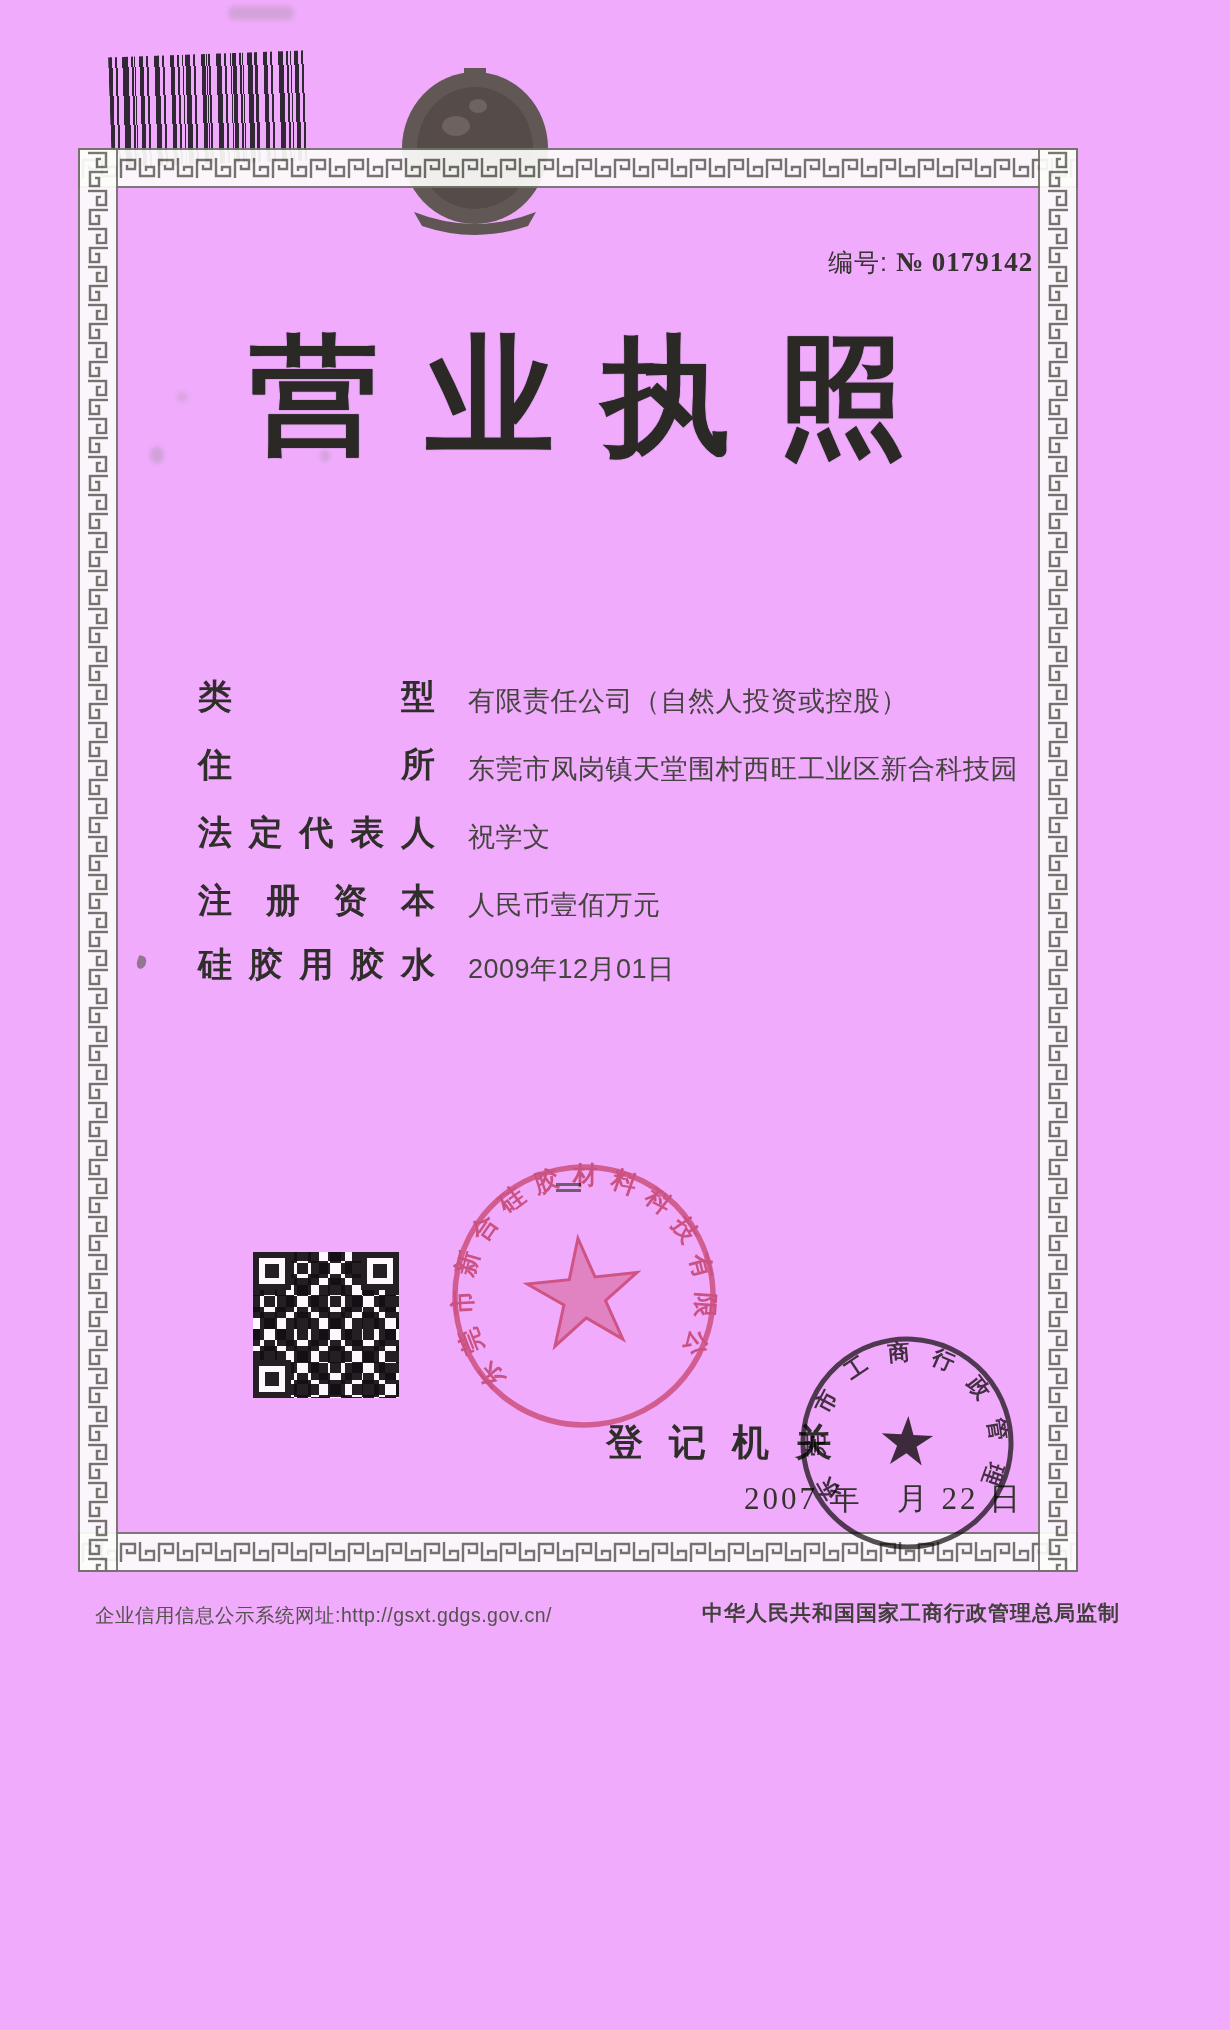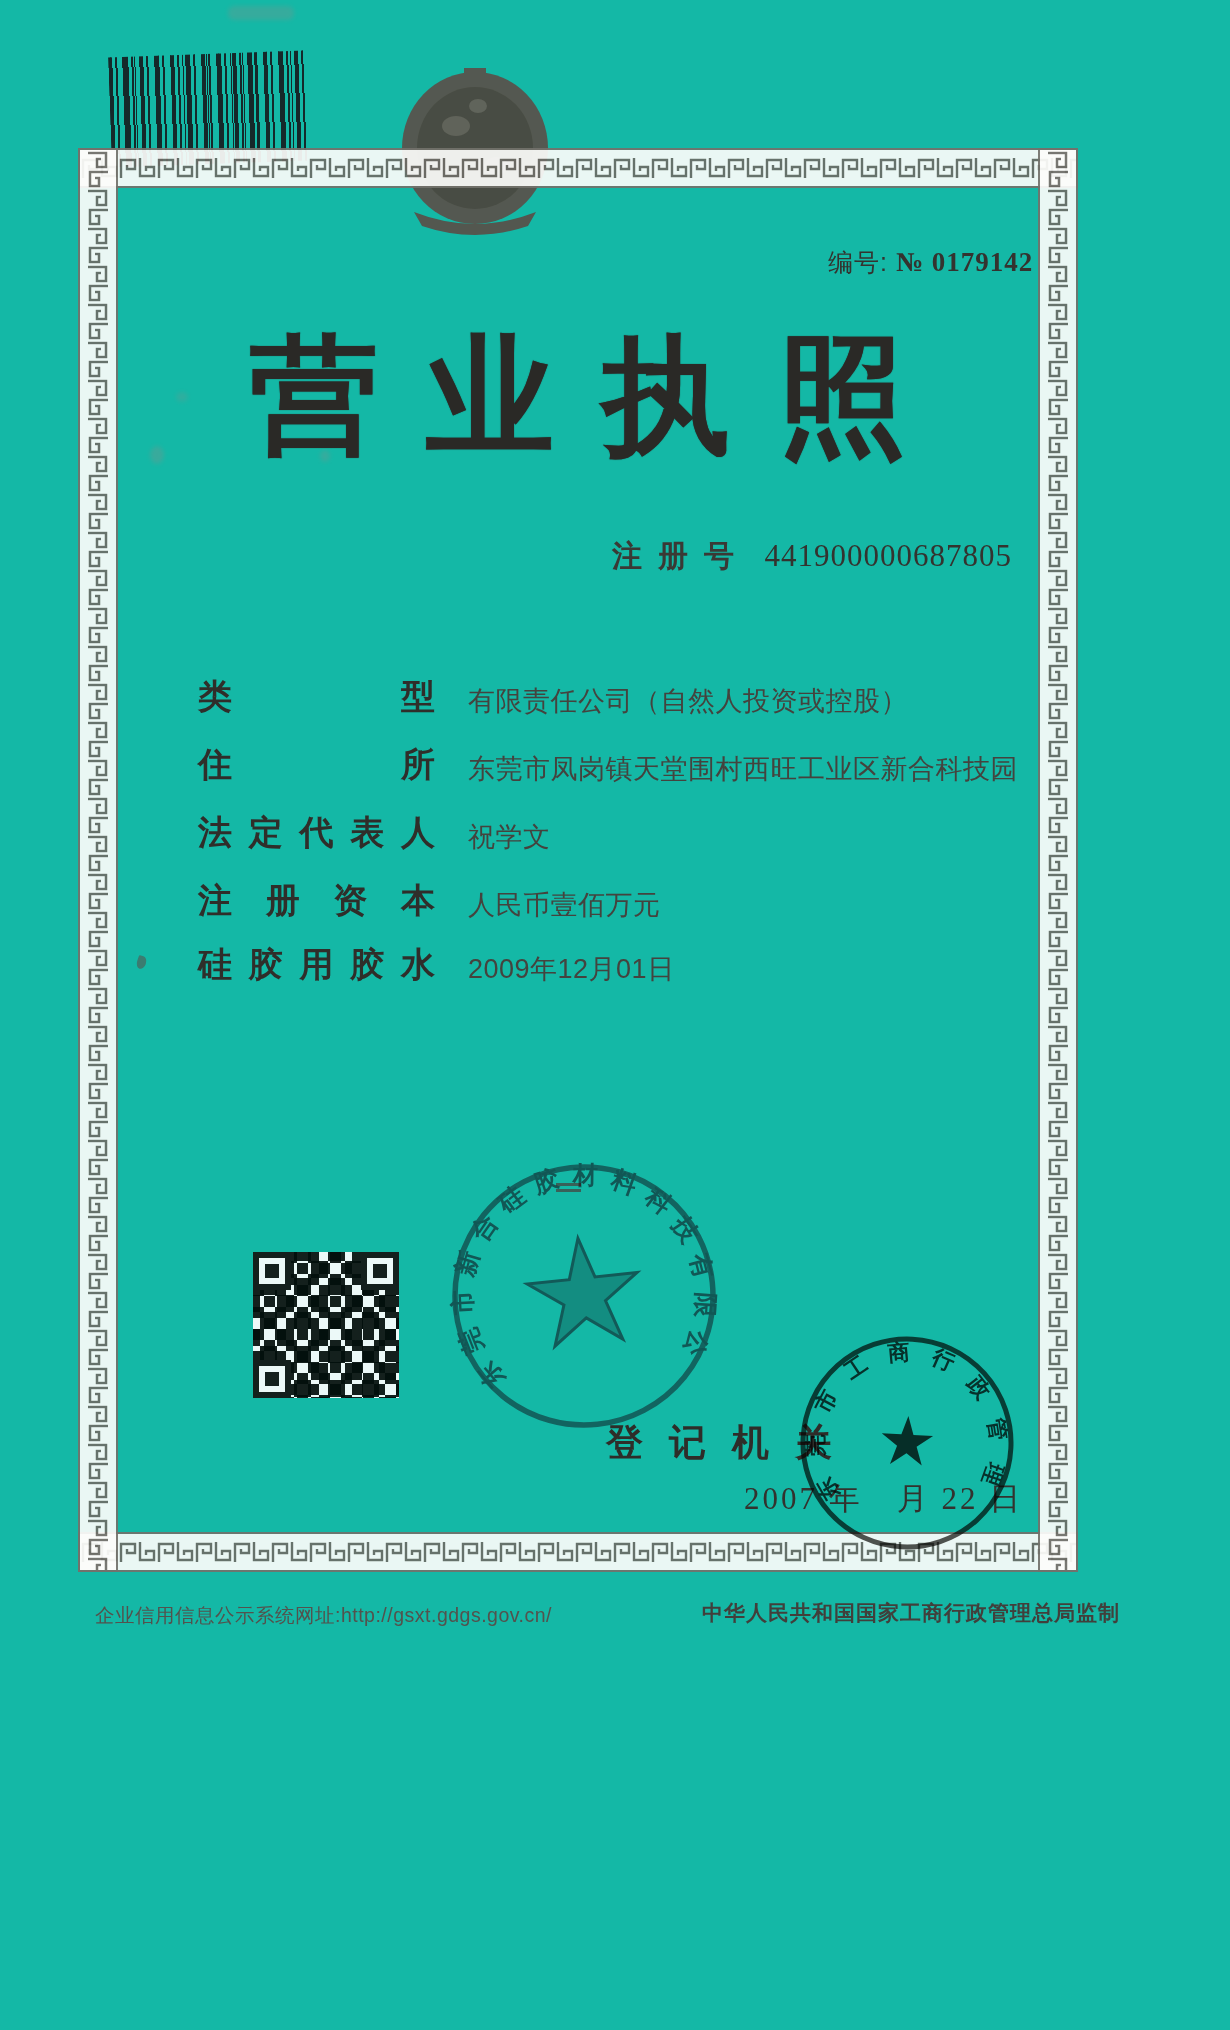--- a/index.html
+++ b/index.html
@@ -1,19 +1,19 @@
 <!DOCTYPE html>
 <html><head>
 <meta charset="utf-8">
 <style>
   * { margin:0; padding:0; box-sizing:border-box; }
   html,body { background:#ffffff; }
   body { font-family:"Liberation Sans", sans-serif; }
   .scan-page{
-    position:relative; width:1230px; height:2030px; background:#14b8a6;
+    position:relative; width:1230px; height:2030px; background:#f0abfc;
     overflow:hidden; color:#2b2a27;
   }
 
   
   .barcode{
     position:absolute; left:110px; top:54px; width:196px; height:110px;
     transform:rotate(-2deg);
     background:
       repeating-linear-gradient(90deg,#16161a 0 4px,transparent 4px 7px,#16161a 7px 9px,transparent 9px 15px,#16161a 15px 20px,transparent 20px 23px,#16161a 23px 25px,transparent 25px 31px),
       repeating-linear-gradient(90deg,transparent 0 2px,#16161a 2px 3px,transparent 3px 12px);
@@ -162,24 +162,20 @@
     <span class="no">№ 0179142</span>
   </div>
 
   <div class="title-row">
     <span>营</span>
     <span>业</span>
     <span>执</span>
     <span>照</span>
   </div>
 
-  <div class="regno">
-    <span class="lbl">注册号</span>
-    <span class="num">441900000687805</span>
-  </div>
 
   <div class="row r2">
     <div class="row-label">类型</div>
     <div class="row-value">有限责任公司（自然人投资或控股）</div>
   </div>
   <div class="row r3">
     <div class="row-label">住所</div>
     <div class="row-value">东莞市凤岗镇天堂围村西旺工业区新合科技园</div>
   </div>
   <div class="row r4">

